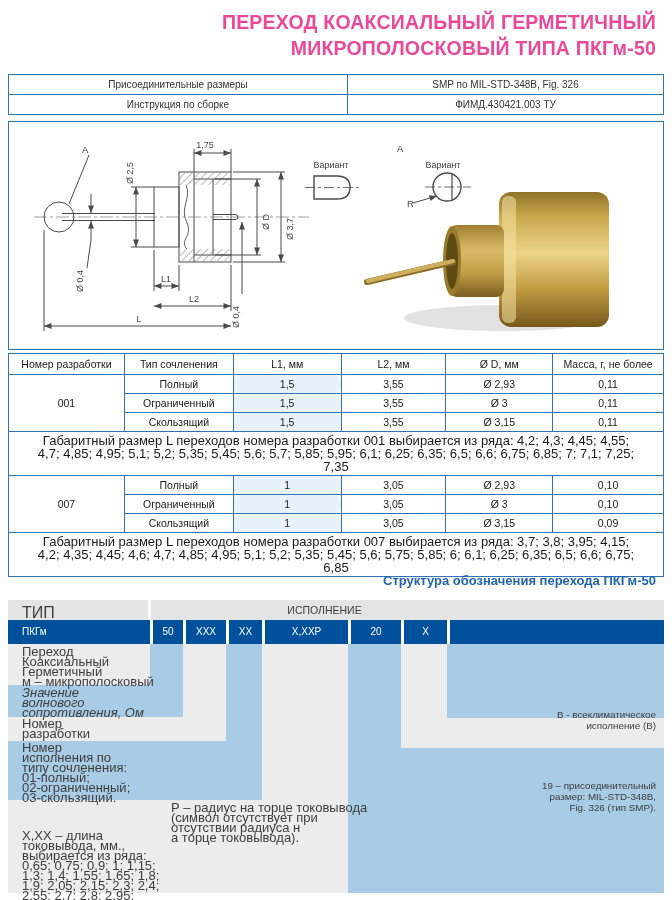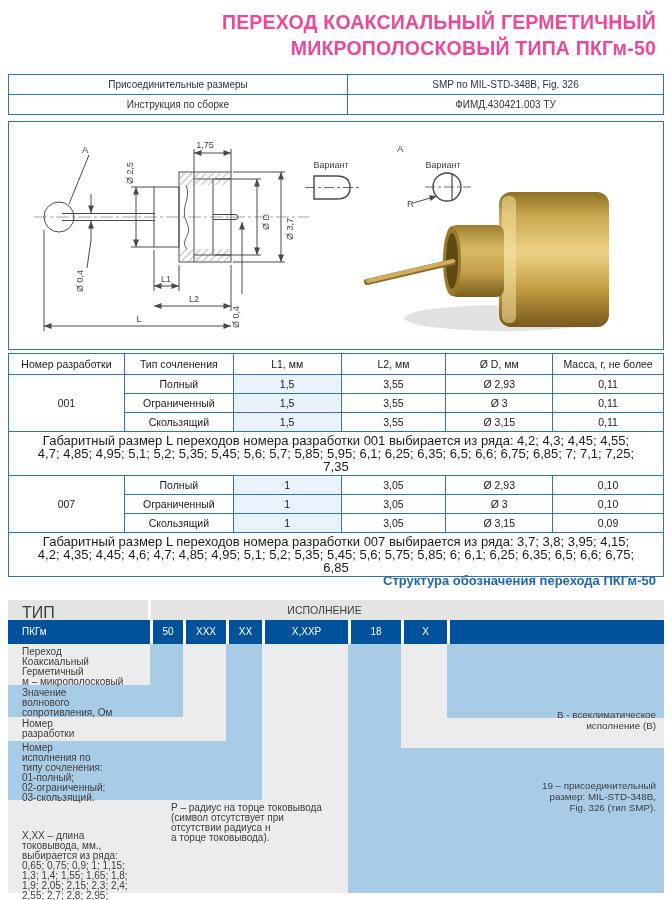--- a/index.html
+++ b/index.html
@@ -34,21 +34,21 @@
   
   .struct-heading{position:absolute;top:573px;right:16px;font-size:13px;font-weight:bold;color:#2166ac;}
   .structure{position:absolute;top:600px;left:8px;width:656px;height:293px;font-size:9.5px;color:#3d3d3d;}
   .structure .abs{position:absolute;}
   .gray{background:#ececec;}
   .blue{background:#a9cce6;}
   .hgray{background:#e4e4e4;}
   .darkrow{background:#00519c;}
   .codeseg{position:absolute;top:20px;height:28px;line-height:24px;text-align:center;color:#fff;font-size:10px;}
   .sep{position:absolute;top:20px;height:24px;width:2.5px;background:#fff;}
-  .bandlabel{position:absolute;white-space:pre-line;line-height:10px;font-size:10px;color:#3d3d3d;}
+  .bandlabel{position:absolute;white-space:pre-line;line-height:10px;font-size:13px;color:#3d3d3d;}
   .rlabel{position:absolute;white-space:pre-line;line-height:11px;font-size:9.8px;color:#3d3d3d;text-align:right;right:8px;}
 </style>
 </head>
 <body>
 
 <div class="page">
 
   <div class="title">
     <div>ПЕРЕХОД КОАКСИАЛЬНЫЙ ГЕРМЕТИЧНЫЙ</div>
     <div>МИКРОПОЛОСКОВЫЙ ТИПА ПКГм-50</div>
@@ -271,21 +271,21 @@
     <div class="sep" style="left:175px;"></div>
     <div class="sep" style="left:218px;"></div>
     <div class="sep" style="left:254px;"></div>
     <div class="sep" style="left:340px;"></div>
     <div class="sep" style="left:393px;"></div>
     <div class="sep" style="left:439px;"></div>
     <div class="codeseg" style="left:145px;width:30px;">50</div>
     <div class="codeseg" style="left:178px;width:40px;">ХХХ</div>
     <div class="codeseg" style="left:221px;width:33px;">ХХ</div>
     <div class="codeseg" style="left:257px;width:83px;">Х,ХХР</div>
-    <div class="codeseg" style="left:343px;width:50px;">18</div>
+    <div class="codeseg" style="left:343px;width:50px;">20</div>
     <div class="codeseg" style="left:396px;width:43px;">Х</div>
 
     <div class="abs blue" style="left:142px;top:44px;width:33px;height:41px;"></div>
     <div class="abs gray" style="left:175px;top:44px;width:43px;height:73px;"></div>
     <div class="abs blue" style="left:218px;top:44px;width:36px;height:97px;"></div>
     <div class="abs gray" style="left:254px;top:44px;width:86px;height:156px;"></div>
     <div class="abs blue" style="left:340px;top:44px;width:53px;height:249px;"></div>
     <div class="abs gray" style="left:393px;top:44px;width:46px;height:74px;"></div>
     <div class="abs blue" style="left:439px;top:44px;width:217px;height:74px;"></div>
     <div class="abs gray" style="left:393px;top:118px;width:263px;height:30px;"></div>
@@ -294,21 +294,21 @@
     <div class="abs gray" style="left:0;top:44px;width:142px;height:41px;"></div>
     <div class="abs blue" style="left:0;top:85px;width:175px;height:32px;"></div>
     <div class="abs gray" style="left:0;top:117px;width:218px;height:24px;"></div>
     <div class="abs blue" style="left:0;top:141px;width:254px;height:59px;"></div>
     <div class="abs gray" style="left:0;top:200px;width:340px;height:93px;"></div>
 
     <div class="bandlabel" style="left:14px;top:47px;">Переход
 Коаксиальный
 Герметичный
 м – микрополосковый</div>
-    <div class="bandlabel" style="left:14px;top:88px;">Значение
+    <div class="bandlabel" style="left:14px;top:88px;font-style:italic;">Значение
 волнового
 сопротивления, Ом</div>
     <div class="bandlabel" style="left:14px;top:119px;">Номер
 разработки</div>
     <div class="bandlabel" style="left:14px;top:143px;">Номер
 исполнения по
 типу сочленения:
 01-полный;
 02-ограниченный;
 03-скользящий.</div>

